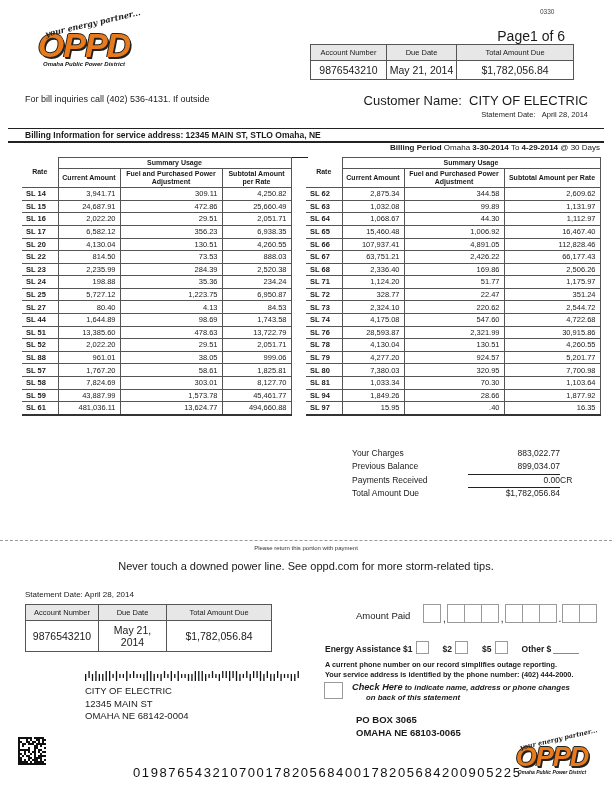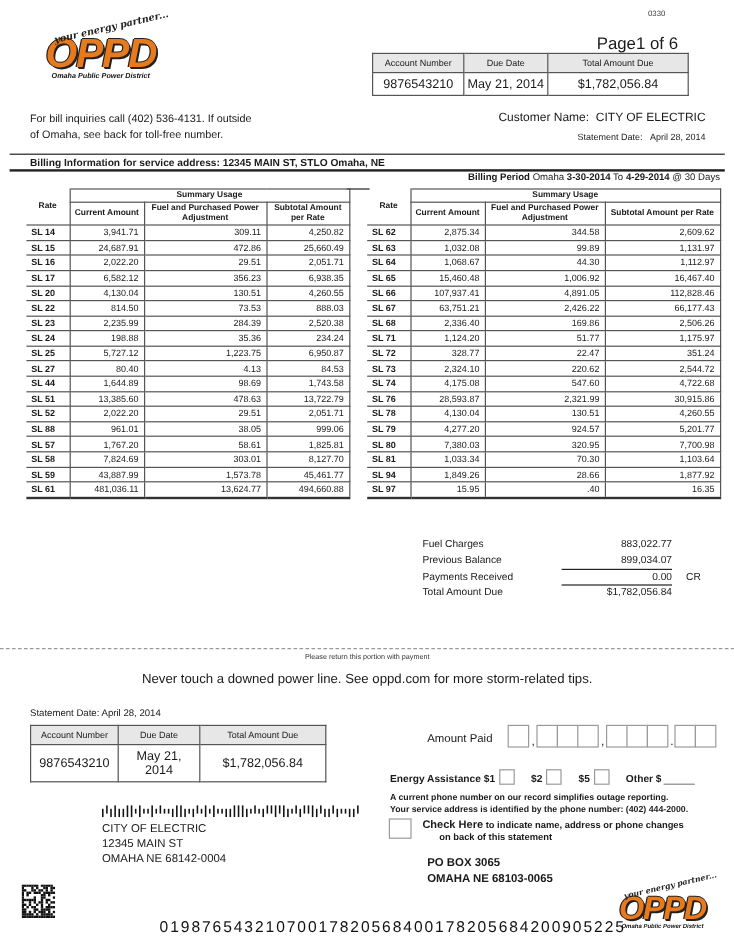--- a/index.html
+++ b/index.html
@@ -27,21 +27,21 @@
   .page-label{position:absolute;top:28px;left:455px;width:110px;text-align:right;font-size:14px;}
 
   
   .acct{position:absolute;border-collapse:collapse;table-layout:fixed;}
   .acct th{background:#e7e7e7;font-weight:normal;font-size:7.5px;border:1px solid #555;padding:3px 2px;}
   .acct td{background:#fff;font-size:10.5px;border:1px solid #555;text-align:center;padding:3px 2px;}
   .acct-top{left:310px;top:44px;width:263px;}
   .acct-bottom{left:25px;top:604px;width:246px;}
 
   .contact{position:absolute;left:25px;top:93px;font-size:9px;line-height:13px;}
-  .cust{position:absolute;left:330px;top:93px;width:258px;text-align:right;font-size:10px;}
+  .cust{position:absolute;left:330px;top:93px;width:258px;text-align:right;font-size:13px;}
   .stmt-date{position:absolute;left:330px;top:110px;width:258px;text-align:right;font-size:7.5px;color:#222;}
 
   
   .rule{position:absolute;background:#222;height:1px;}
   .billing-bar{position:absolute;left:25px;top:130px;font-weight:bold;font-size:8.5px;}
   .billing-period{position:absolute;left:300px;top:143px;width:300px;text-align:right;font-size:8px;}
   .billing-period b{font-size:8px;}
 
   
   .usage{position:absolute;border-collapse:collapse;table-layout:fixed;font-size:7.5px;}
@@ -53,21 +53,21 @@
   .usage tbody tr:last-child td{border-bottom:2px solid #333;}
   .usage-left{left:22px;top:157px;width:269px;}
   .usage-right{left:306px;top:157px;width:294px;}
   .gap-line{position:absolute;left:289px;top:157px;width:19px;height:1px;background:#222;}
 
   
   .totals{position:absolute;left:352px;top:445px;width:232px;font-size:8.5px;}
   .totals .trow{display:flex;align-items:flex-end;height:13.2px;}
   .totals .tlabel{flex:1;}
   .totals .tvalue{width:92px;text-align:right;}
-  .totals .tsuffix{width:24px;text-align:right;}
+  .totals .tsuffix{width:24px;text-align:left;}
   .totals .overline{border-top:1px solid #222;}
 
   
   .perforation{position:absolute;left:0;top:540px;width:612px;border-top:1.5px dashed #999;}
   .return-note{position:absolute;left:0;top:545px;width:612px;text-align:center;font-size:6px;color:#333;}
   .safety{position:absolute;left:0;top:560px;width:612px;text-align:center;font-size:11px;}
   .stub-stmt{position:absolute;left:25px;top:590px;font-size:8px;}
 
   .amt-label{position:absolute;left:356px;top:610px;font-size:9.5px;}
   .amt-boxes{position:absolute;left:424px;top:604px;display:flex;align-items:flex-end;}
@@ -76,21 +76,21 @@
   .amt-sep{font-size:10px;margin:0 2px;line-height:8px;}
 
   .energy{position:absolute;left:325px;top:641px;display:flex;align-items:flex-end;font-size:8.5px;font-weight:bold;}
   .energy .ebox{width:11px;height:11px;border:1px solid #9a9a9a;background:#fff;margin:0 4px 0 3px;}
   .energy .eopt{margin-left:10px;}
   .energy .other-line{display:inline-block;width:26px;border-bottom:1px solid #888;margin-left:2px;}
 
   .outage{position:absolute;left:325px;top:660px;font-size:7.3px;font-weight:bold;line-height:9.5px;}
   .check-row{position:absolute;left:324px;top:682px;display:flex;}
   .check-box{width:17px;height:15px;border:1px solid #9a9a9a;background:#fff;margin-right:9px;flex:none;}
-  .check-text{font-weight:bold;font-size:7.8px;line-height:10px;}
+  .check-text{font-style:italic;font-weight:bold;font-size:7.8px;line-height:10px;}
   .check-text .ch-bold{font-size:9.2px;}
   .check-text .line2{margin-left:14px;}
 
   .remit{position:absolute;left:356px;top:713px;font-size:9.5px;font-weight:bold;line-height:13px;}
 
   .imb{position:absolute;left:85px;top:671px;}
   .mail-addr{position:absolute;left:85px;top:685px;font-size:9.5px;line-height:12.5px;}
   .datamatrix{position:absolute;left:18px;top:737px;}
   .scanline{position:absolute;left:133px;top:765px;font-size:13px;letter-spacing:1.6px;color:#111;}
 </style>
@@ -123,21 +123,20 @@
     <tr>
       <td>9876543210</td>
       <td>May 21, 2014</td>
       <td>$1,782,056.84</td>
     </tr>
   </tbody>
     </table>
 
   <div class="contact">
     <div>For bill inquiries call (402) 536-4131. If outside</div>
-    <div>of Omaha, see back for toll-free number.</div>
   </div>
   <div class="cust">
     <span>Customer Name:</span>&nbsp;&nbsp;<span>CITY OF ELECTRIC</span>
   </div>
   <div class="stmt-date">
     <span>Statement Date:</span>&nbsp;&nbsp;&nbsp;<span>April 28, 2014</span>
   </div>
 
   <div class="rule" style="left:8px;top:128px;width:596px;"></div>
   <div class="billing-bar">Billing Information for service address: 12345 MAIN ST, STLO Omaha, NE</div>
@@ -443,21 +442,21 @@
           <td>SL 97</td>
           <td class="num">15.95</td>
           <td class="num">.40</td>
           <td class="num">16.35</td>
         </tr>
       </tbody>
   </table>
 
   <div class="totals">
     <div class="trow">
-      <span class="tlabel">Fuel Charges</span>
+      <span class="tlabel">Your Charges</span>
       <span class="tvalue">883,022.77</span>
       <span class="tsuffix"></span>
     </div>
     <div class="trow">
       <span class="tlabel">Previous Balance</span>
       <span class="tvalue">899,034.07</span>
       <span class="tsuffix"></span>
     </div>
     <div class="trow">
       <span class="tlabel">Payments Received</span>

